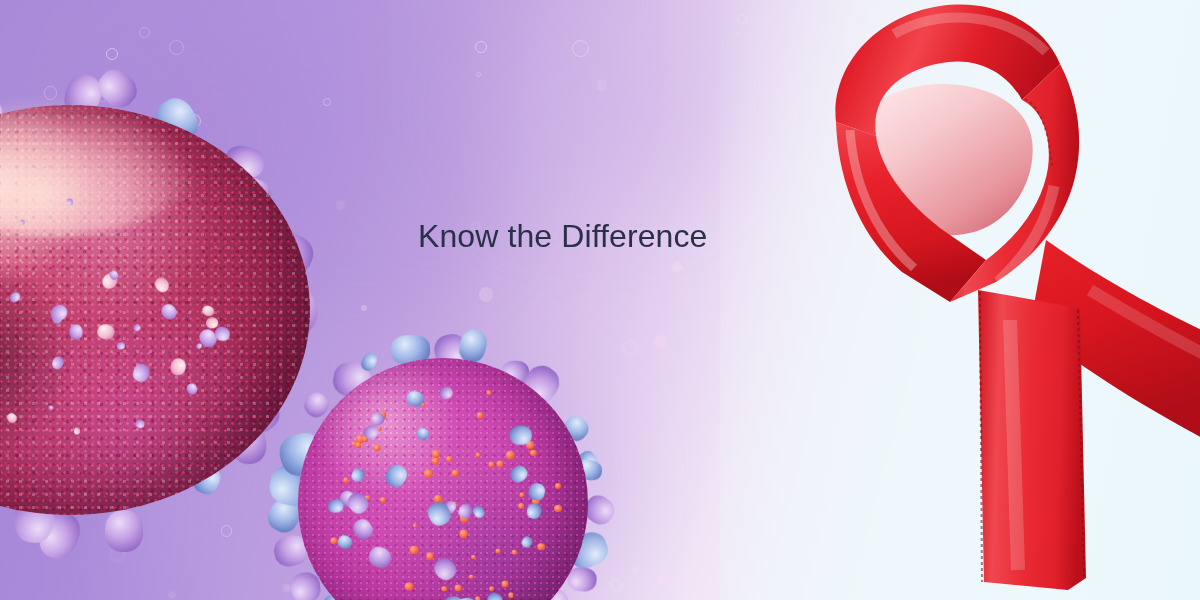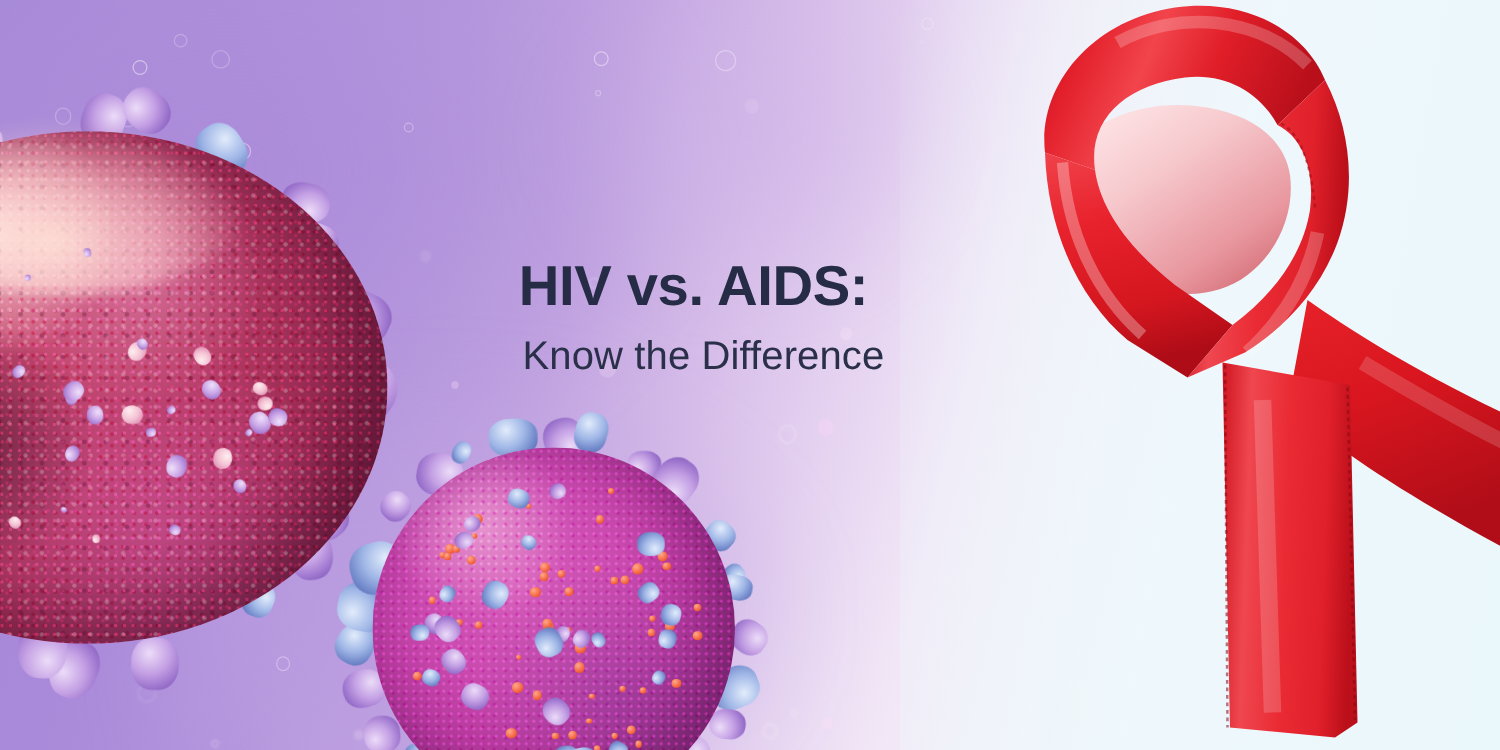--- a/index.html
+++ b/index.html
@@ -512,17 +512,16 @@
       <path d="M300,300 C340,324 382,348 418,366" stroke="rgba(255,255,255,.16)" stroke-width="12" fill="none"></path>
       <path d="M104,44 C150,18 216,22 256,62" stroke="rgba(255,255,255,.22)" stroke-width="10" fill="none"></path>
 
       <path d="M190,302 L192,592" stroke="rgba(130,8,18,.55)" stroke-width="2" stroke-dasharray="3 3" fill="none"></path>
       <path d="M288,320 L294,586" stroke="rgba(130,8,18,.5)" stroke-width="2" stroke-dasharray="3 3" fill="none"></path>
       <path d="M262,176 C258,132 246,112 232,108" stroke="rgba(140,10,20,.45)" stroke-width="2" stroke-dasharray="3 3" fill="none"></path>
     </svg>
   </div>
 
   <div id="text-block">
-    <h1 id="headline">HIV vs. AIDS:</h1>
     <div id="subheadline">Know the Difference</div>
   </div>
 
 </div>
 
 </body></html>

